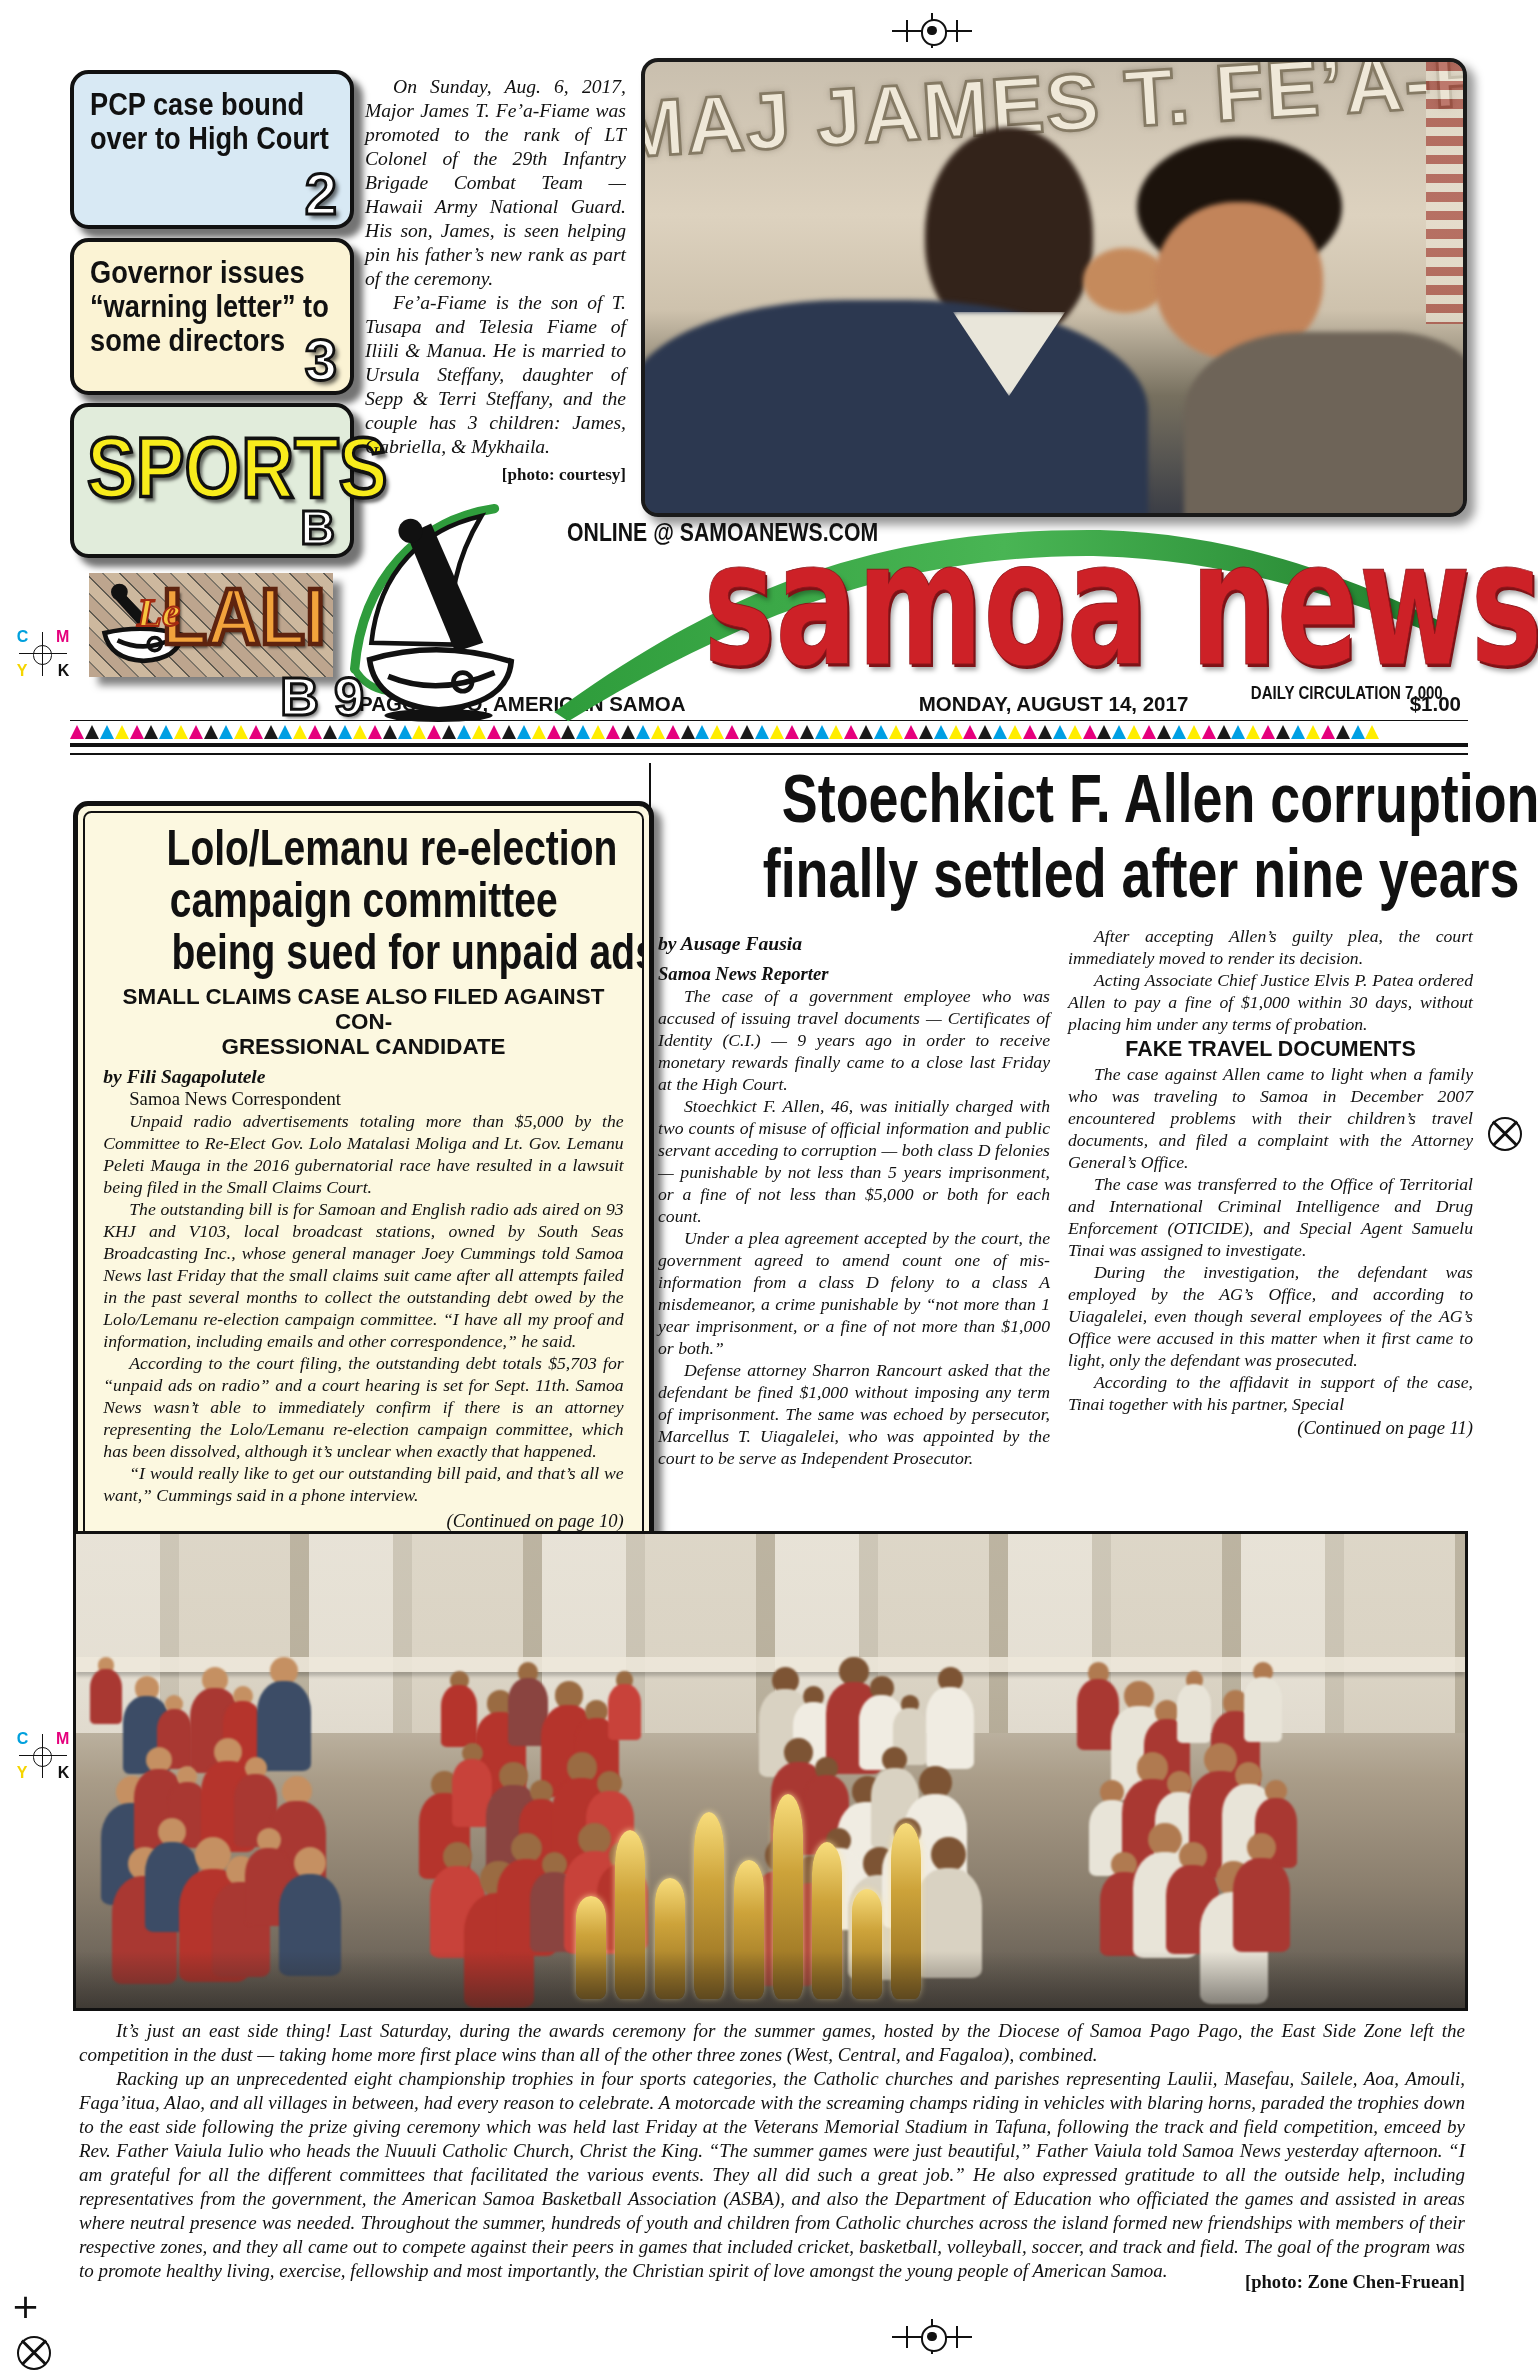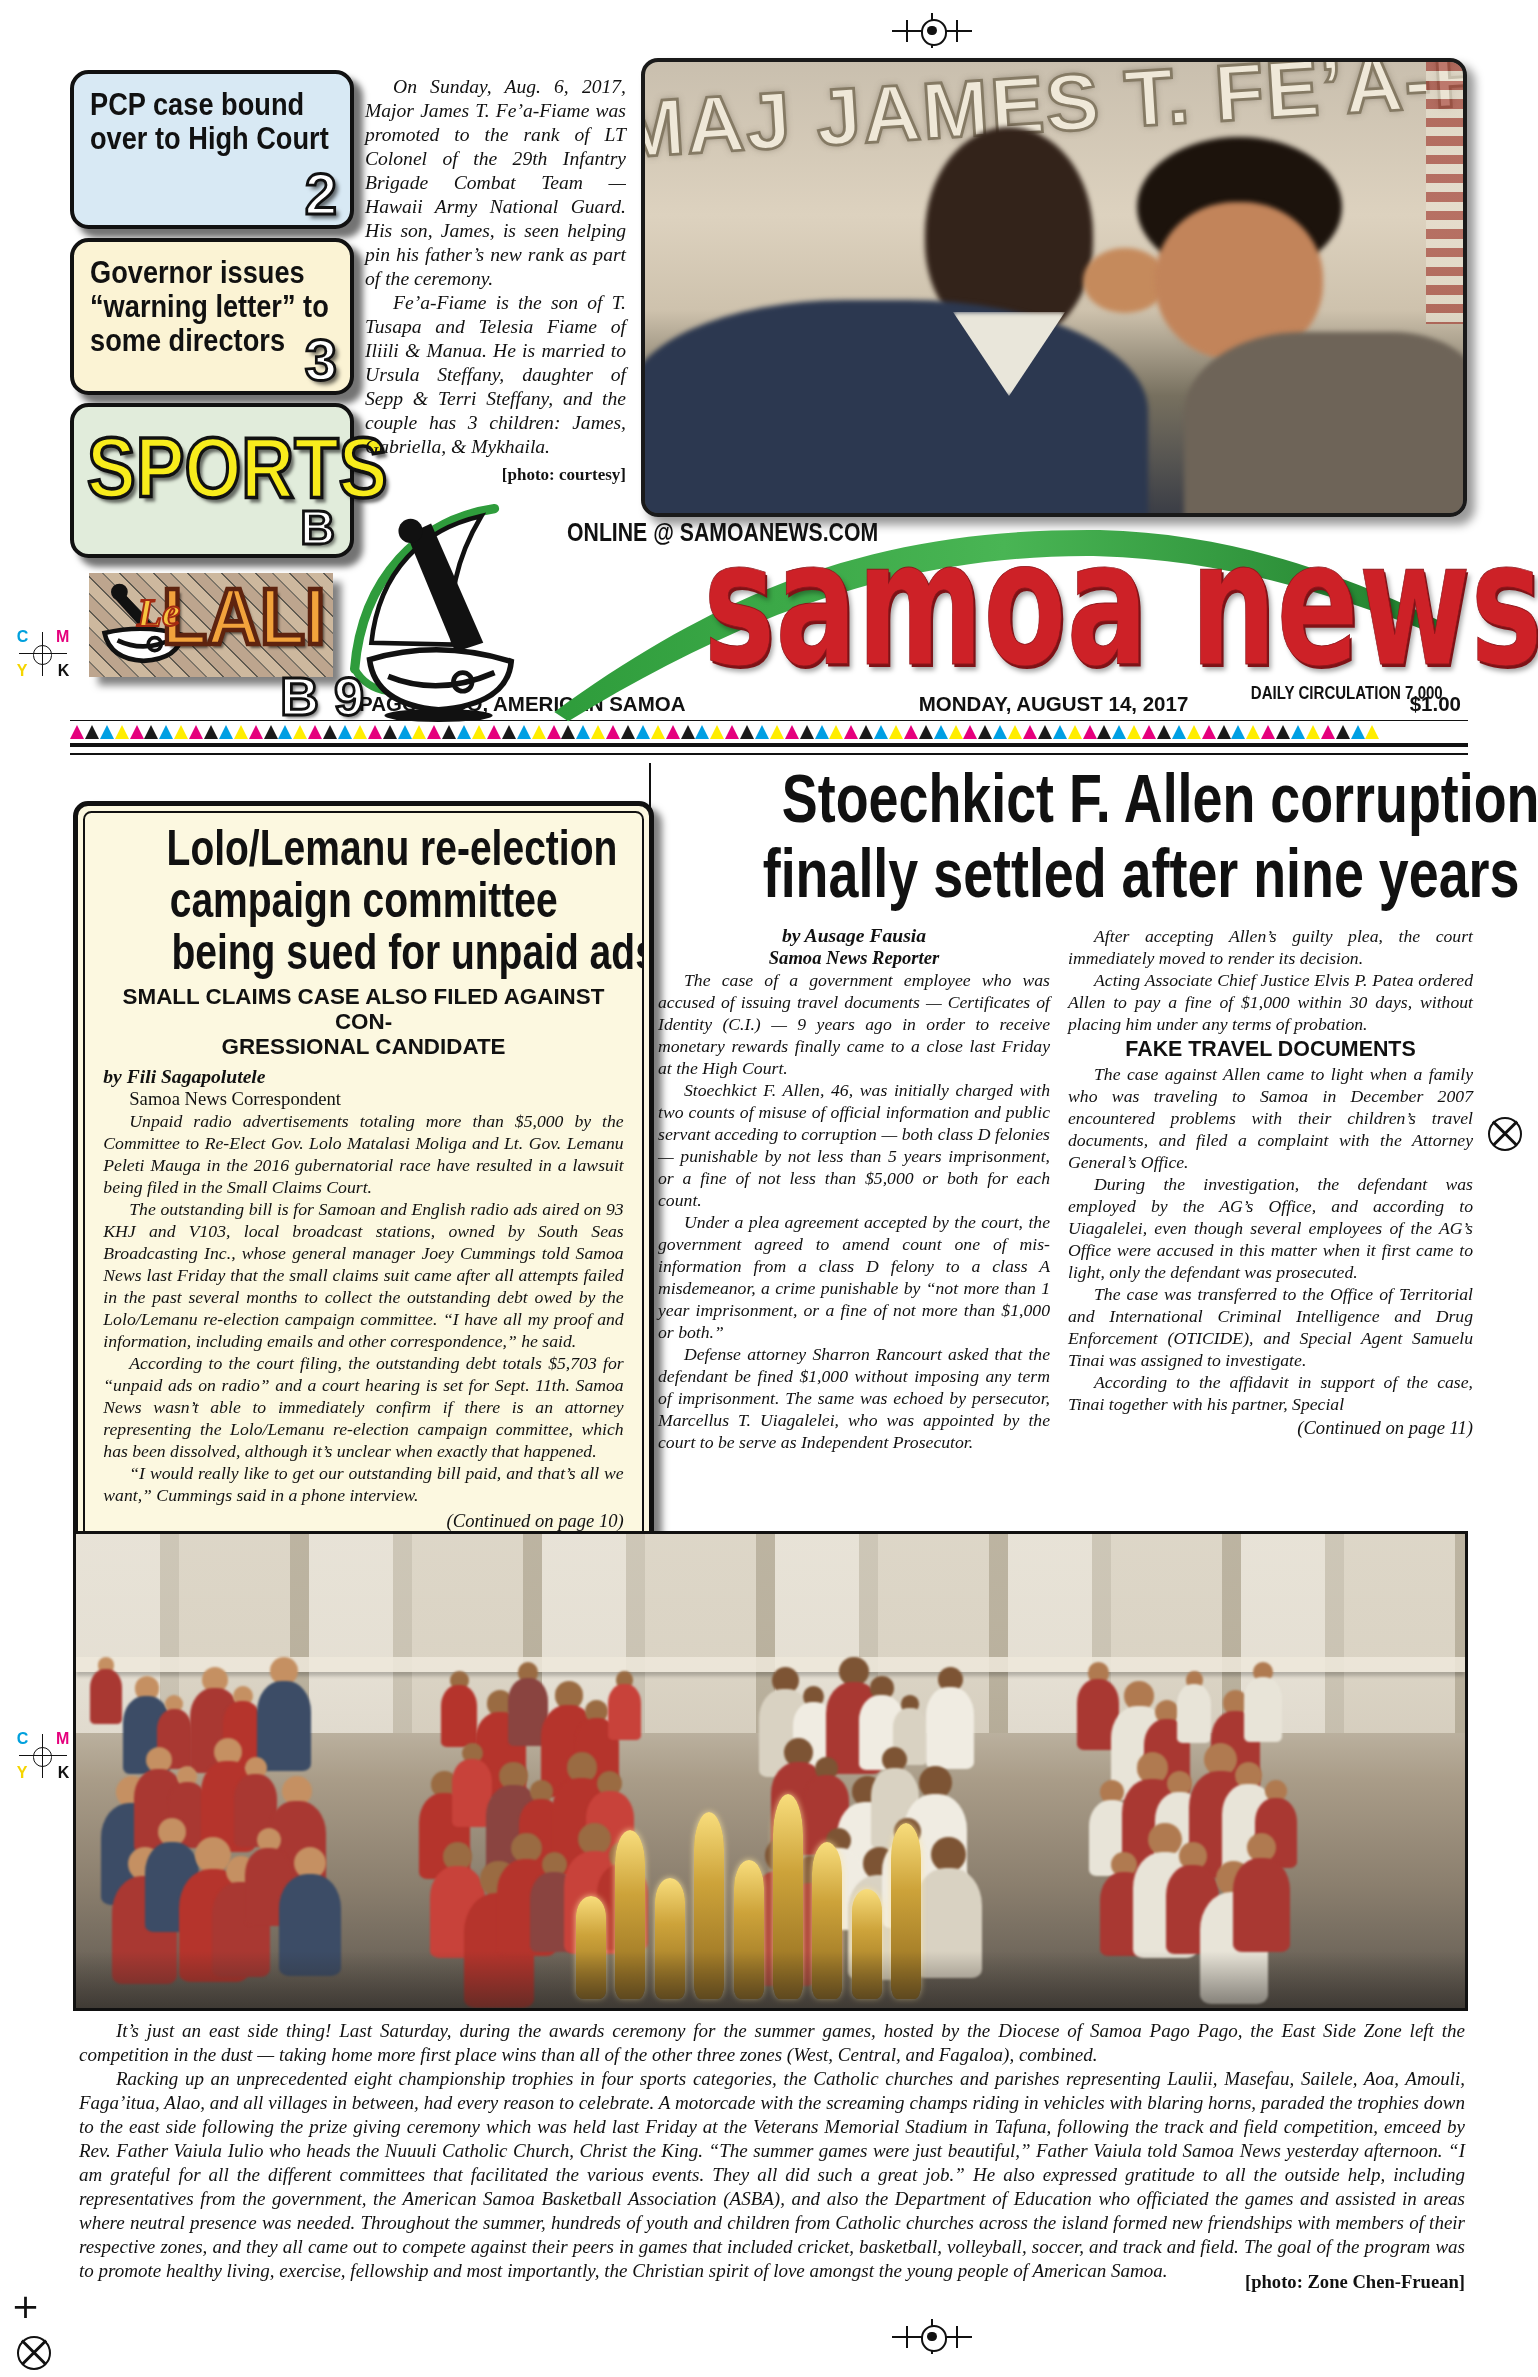--- a/index.html
+++ b/index.html
@@ -123,21 +123,21 @@
   .continued{font-style:italic;font-size:18.6px;text-align:right;margin-top:3.7px;}
 
   
   .vrule{position:absolute;left:649px;top:763px;width:1.9px;height:763px;background:#111;}
   .right-headline{position:absolute;left:656px;top:761px;width:822px;text-align:center;
         font-family:"Liberation Sans",sans-serif;font-weight:bold;}
   .rh-line{font-size:69px;line-height:75px;}
   .rcol{position:absolute;top:925px;}
   .rcol1{left:658px;width:392px;}
   .rcol2{left:1068px;width:405px;}
-  .rcol .byline{margin-top:0;text-align:center;}
+  .rcol .byline{margin-top:8px;}
   .col-subhead{text-align:center;font-family:"Liberation Sans",sans-serif;font-weight:bold;
         font-size:21.4px;line-height:24px;margin:1.9px 0;}
   .rcol .continued{margin-top:1.9px;}
 
   
   .photo2{position:absolute;left:73px;top:1531px;width:1389px;height:474px;border:3.7px solid #111;
         overflow:hidden;background:linear-gradient(180deg,#ded8ca 0%,#cfc8b8 30%,#a99c88 52%,#8b7f6e 74%,#5c564e 100%);}
   .p2-building{position:absolute;left:0;top:0;right:0;height:42%;opacity:.8;
         background:repeating-linear-gradient(90deg,#eae5da 0 84px,#c9c2b2 84px 103px,#ddd6c7 103px 214px,#b4ab97 214px 233px);}
   .p2-rail{position:absolute;left:0;top:26%;right:0;height:15px;background:#efe9dc;opacity:.85;box-shadow:0 3.7px 3.7px rgba(0,0,0,.25);}
@@ -383,22 +383,22 @@
     <p>The case of a government employee who was accused of issuing travel documents — Certificates of Identity (C.I.) — 9 years ago in order to receive monetary rewards finally came to a close last Friday at the High Court.</p>
     <p>Stoechkict F. Allen, 46, was initially charged with two counts of misuse of official information and public servant acceding to corruption — both class D felonies — punishable by not less than 5 years imprisonment, or a fine of not less than $5,000 or both for each count.</p>
     <p>Under a plea agreement accepted by the court, the government agreed to amend count one of mis-information from a class D felony to a class A misdemeanor, a crime punishable by “not more than 1 year imprisonment, or a fine of not more than $1,000 or both.”</p>
     <p>Defense attorney Sharron Rancourt asked that the defendant be fined $1,000 without imposing any term of imprisonment. The same was echoed by persecutor, Marcellus T. Uiagalelei, who was appointed by the court to be serve as Independent Prosecutor.</p>
   </div>
   <div class="rcol rcol2 art-body">
     <p>After accepting Allen’s guilty plea, the court immediately moved to render its decision.</p>
     <p>Acting Associate Chief Justice Elvis P. Patea ordered Allen to pay a fine of $1,000 within 30 days, without placing him under any terms of probation.</p>
     <div class="col-subhead">FAKE TRAVEL DOCUMENTS</div>
     <p>The case against Allen came to light when a family who was traveling to Samoa in December 2007 encountered problems with their children’s travel documents, and filed a complaint with the Attorney General’s Office.</p>
+    <p>The case was transferred to the Office of Territorial and International Criminal Intelligence and Drug Enforcement (OTICIDE), and Special Agent Samuelu Tinai was assigned to investigate.</p>
     <p>During the investigation, the defendant was employed by the AG’s Office, and according to Uiagalelei, even though several employees of the AG’s Office were accused in this matter when it first came to light, only the defendant was prosecuted.</p>
-    <p>The case was transferred to the Office of Territorial and International Criminal Intelligence and Drug Enforcement (OTICIDE), and Special Agent Samuelu Tinai was assigned to investigate.</p>
     <p>According to the affidavit in support of the case, Tinai together with his partner, Special</p>
     <div class="continued">(Continued on page 11)</div>
   </div>
 
   <div class="circx" style="left:1488px;top:1117px;"></div>
 
   <div class="photo2">
     <div class="p2-building"></div>
     <div class="p2-rail"></div>
     <div style="position:absolute;inset:0;">

